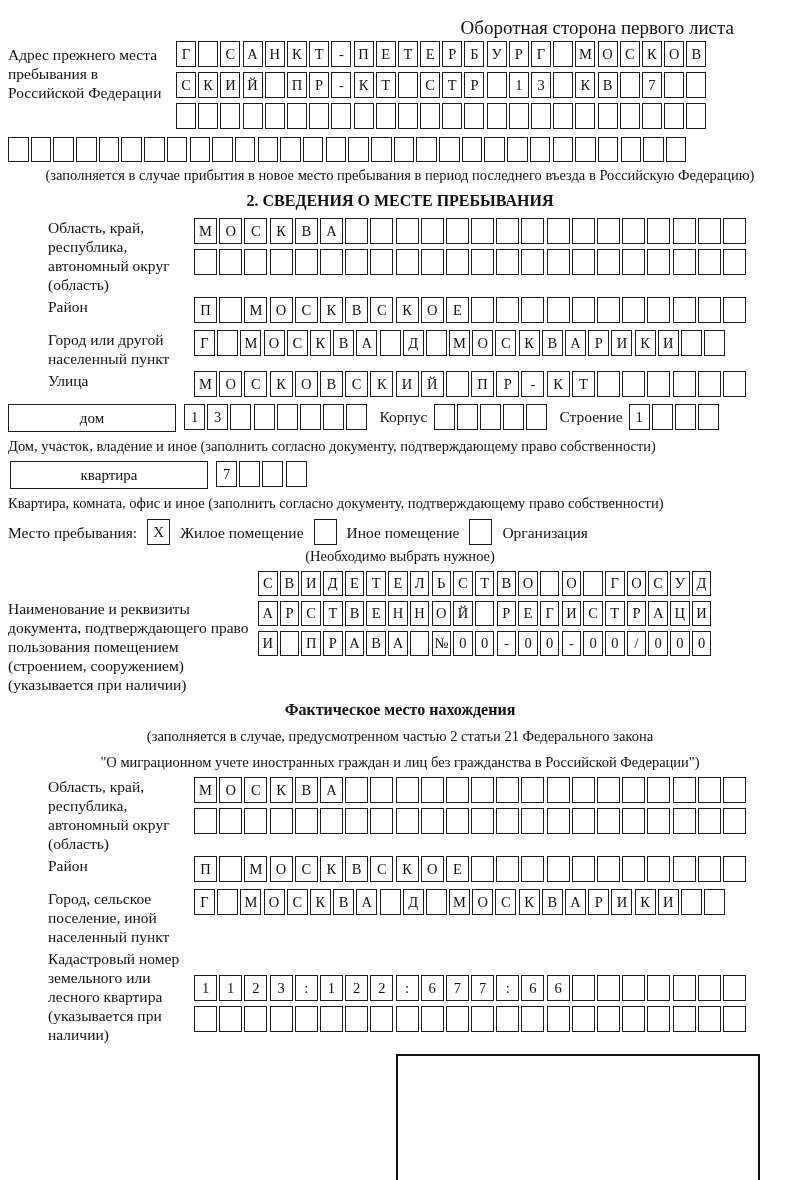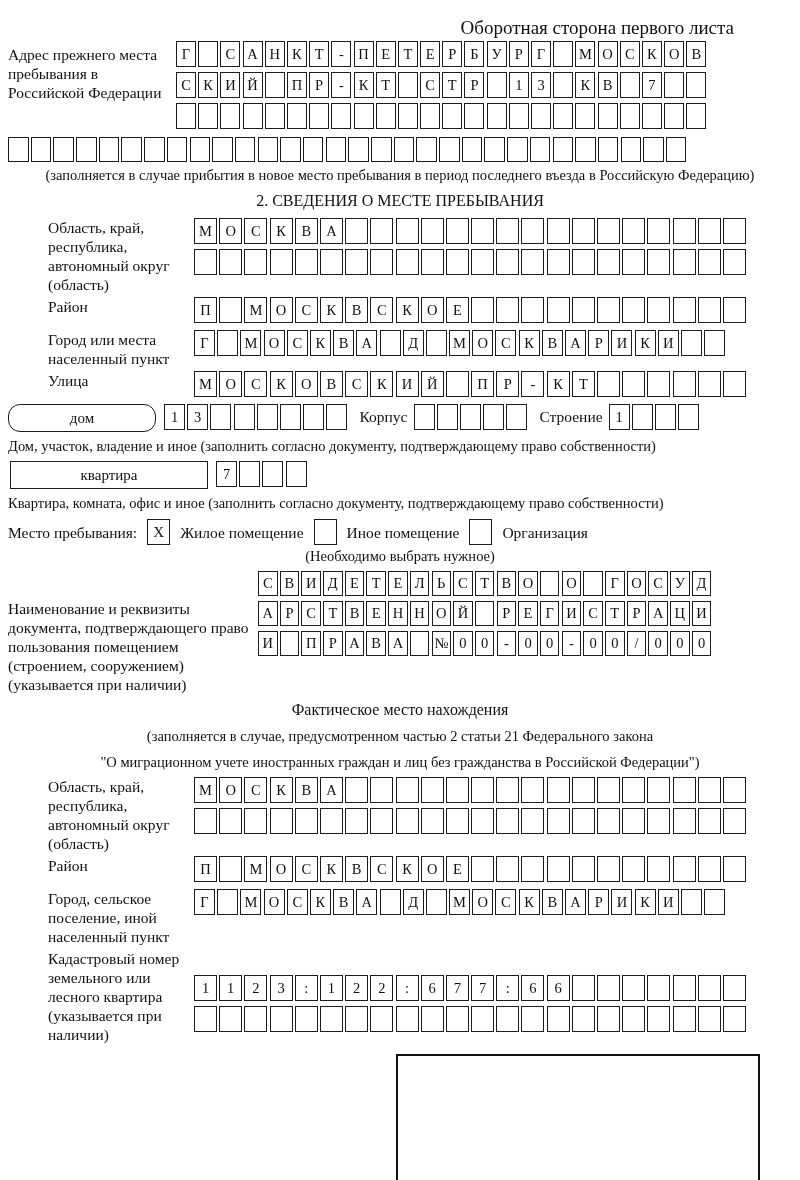--- a/index.html
+++ b/index.html
@@ -25,28 +25,28 @@
   .cells--sm .cell{width:19.5px;height:25px;}
   
   .form-row{display:flex;align-items:flex-start;margin-bottom:3px;}
   .lbl{flex:0 0 auto;}
   .lbl--top{width:168px;padding-top:4px;}
   .lbl--sec{width:146px;margin-left:40px;}
   .lbl--doc{width:250px;margin-top:28px;}
   .stack > .cells{margin-bottom:5px;}
   .caption{font-size:14.5px;margin:1px 0 5px 0;}
   .caption--center{text-align:center;}
-  .sec-title{font-weight:normal;text-align:center;font-size:16px;margin:6px 0 8px 0;}
+  .sec-title{font-weight:bold;text-align:center;font-size:16px;margin:6px 0 8px 0;}
   
   .wide-box{
     box-sizing:border-box;border:1.7px solid #1c1c1c;height:28px;
     display:inline-flex;align-items:center;justify-content:center;
     margin-right:8px;flex:0 0 auto;font-size:15px;
   }
-  .wide-box--house{width:148px;border-radius:12px;}
+  .wide-box--house{width:168px;}
   .wide-box--apt{width:198px;margin-left:2px;}
   .inline-lbl{margin:3px 6px 0 10px;flex:0 0 auto;}
   
   .chk-row{display:flex;align-items:center;margin:6px 0 2px 0;}
   .checkbox{
     box-sizing:border-box;width:23px;height:26px;border:1.7px solid #1c1c1c;
     display:inline-flex;align-items:center;justify-content:center;
     font-size:15px;margin:0 10px 0 10px;flex:0 0 auto;
   }
   
@@ -259,21 +259,21 @@
         <span class="cell"></span>
         <span class="cell"></span>
         <span class="cell"></span>
         <span class="cell"></span>
         <span class="cell"></span>
         <span class="cell"></span>
       </div>
   </div>
 
   <div class="form-row">
-    <div class="lbl lbl--sec">Город или места населенный пункт</div>
+    <div class="lbl lbl--sec">Город или другой населенный пункт</div>
     <div class="cells cells--md">
         <span class="cell">Г</span>
         <span class="cell"></span>
         <span class="cell">М</span>
         <span class="cell">О</span>
         <span class="cell">С</span>
         <span class="cell">К</span>
         <span class="cell">В</span>
         <span class="cell">А</span>
         <span class="cell"></span>

